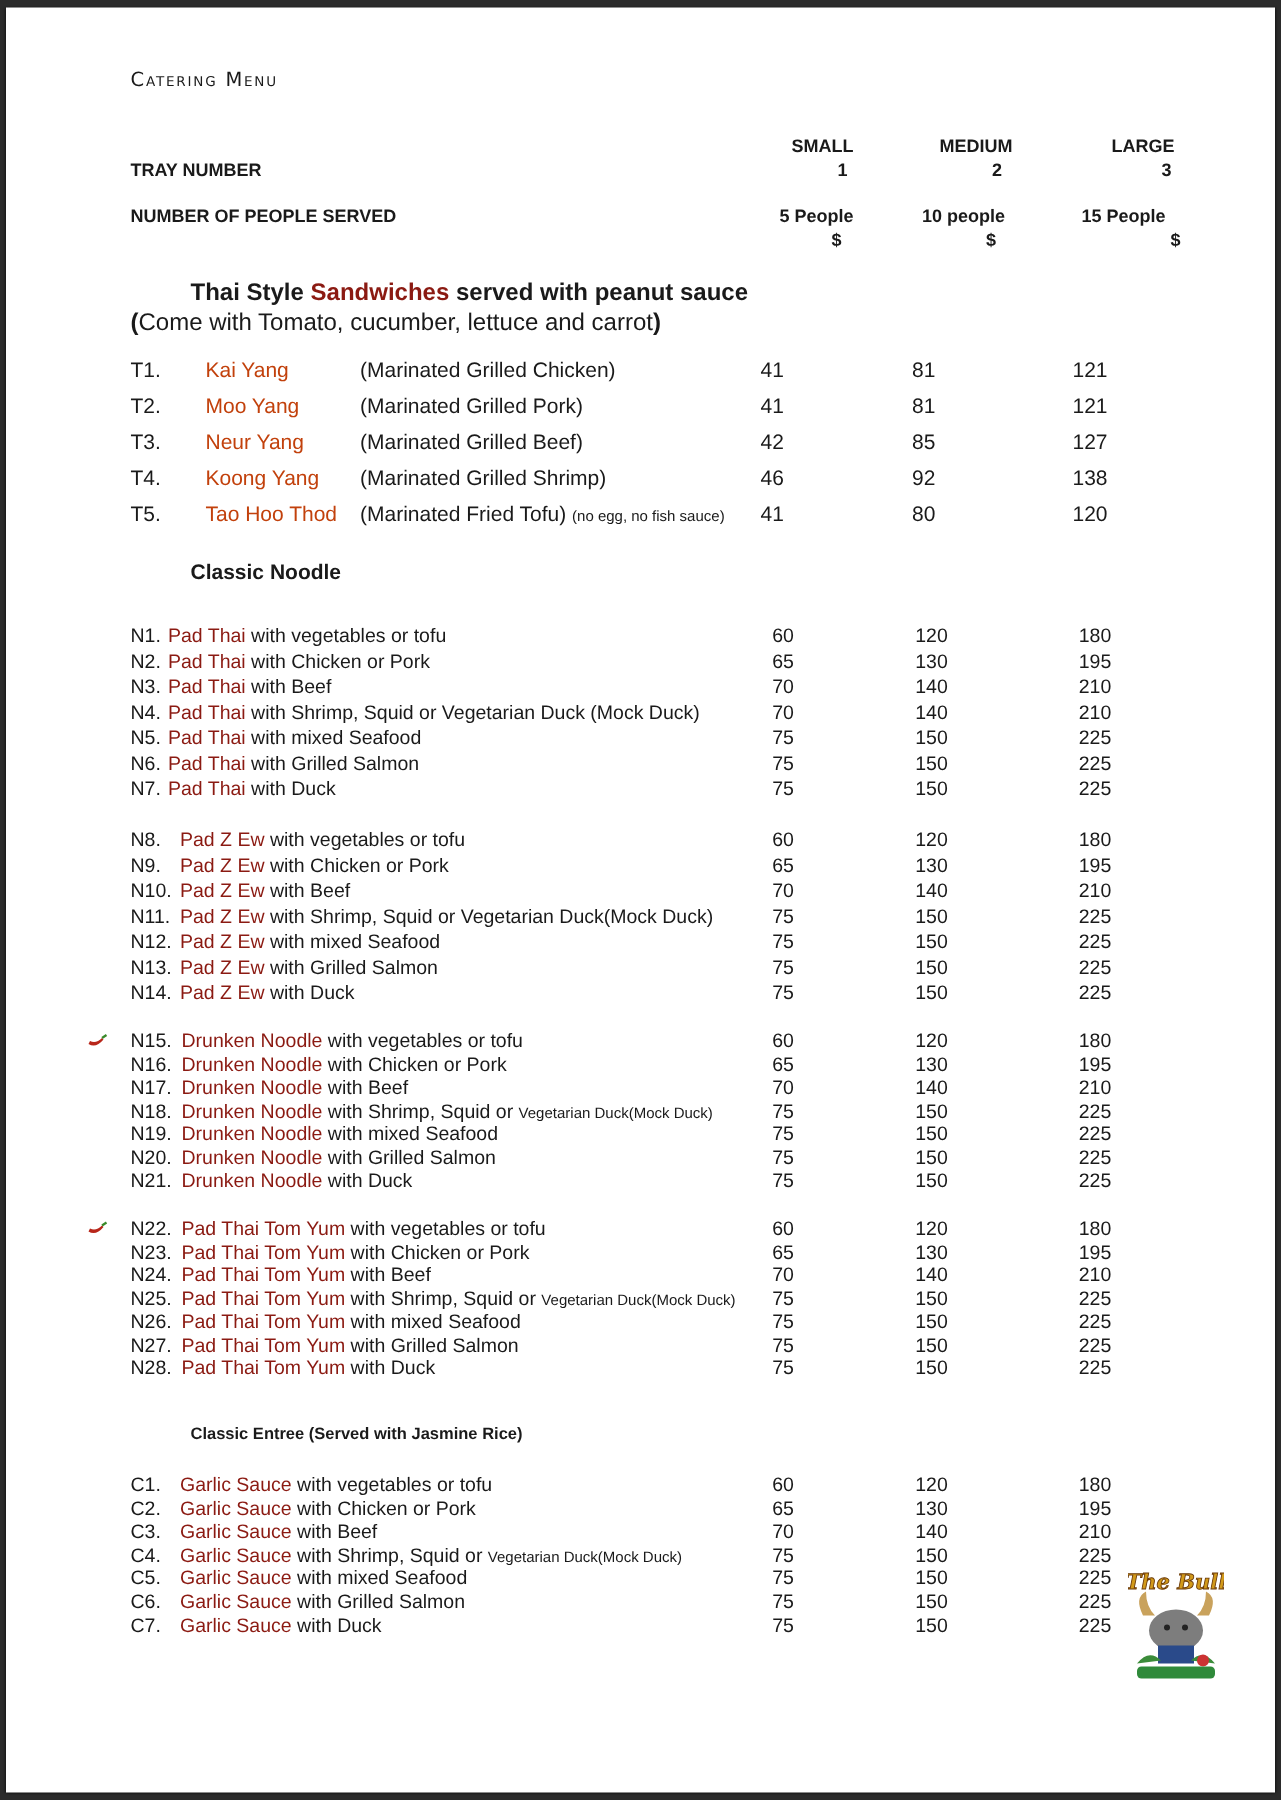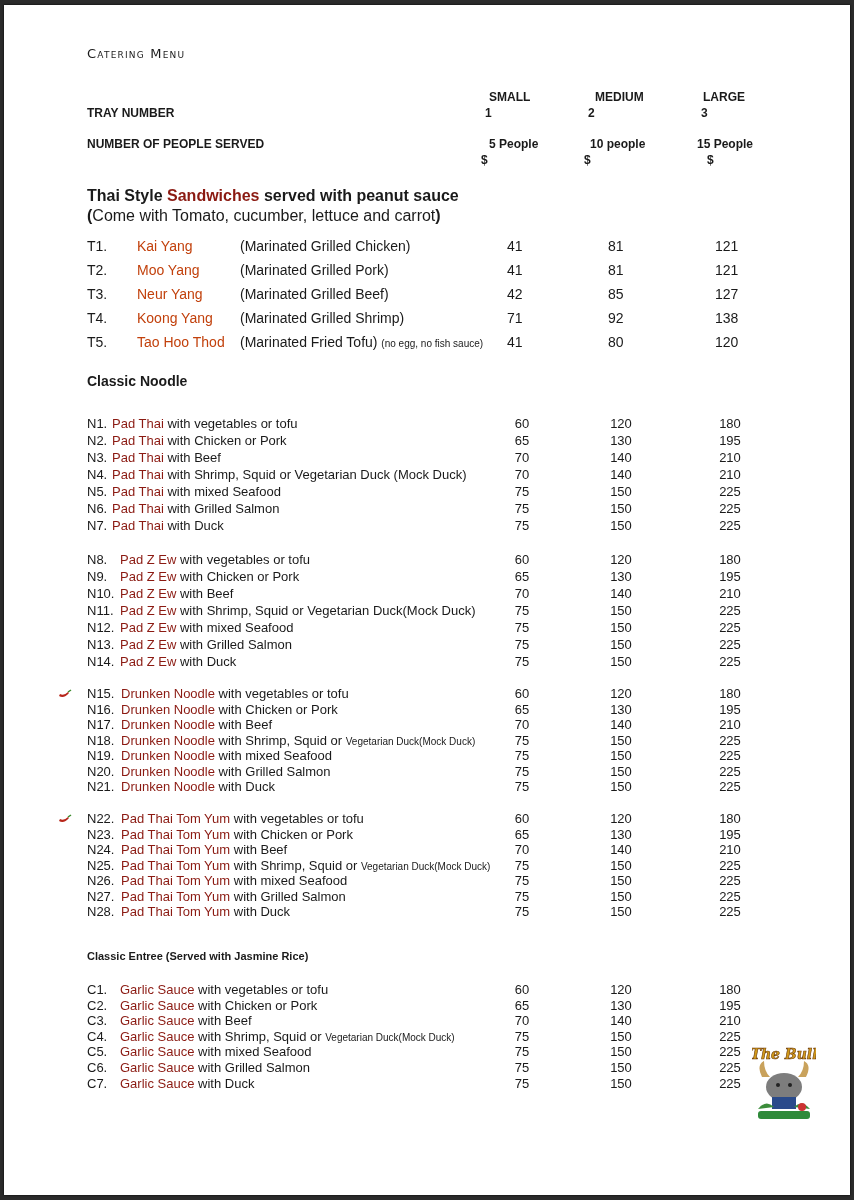--- a/index.html
+++ b/index.html
@@ -1,22 +1,22 @@
 <!DOCTYPE html>
 <html><head>
 <meta charset="utf-8">
 <style>
   html,body{margin:0;padding:0;}
   body{width:854px;height:1200px;background:#2b2b2b;position:relative;overflow:hidden;font-family:"Liberation Sans",sans-serif;color:#1a1a1a;}
   .page{position:absolute;left:4px;top:5px;width:846px;height:1190px;background:#fff;box-shadow:0 0 2px #000;}
   .abs{position:absolute;white-space:nowrap;}
   .title{left:83px;top:41px;font-size:12px;letter-spacing:1.2px;font-variant:small-caps;font-family:"DejaVu Sans",sans-serif;font-size:13px;}
   .hdr{font-weight:bold;font-size:12px;font-family:"Liberation Sans",sans-serif;}
-  .ctr{text-align:left;width:80px;}
-  .sec-title{font-weight:bold;font-size:16px;}
+  .ctr{text-align:right;width:80px;}
+  .sec-title{font-weight:bold;font-size:16px;margin-left:40px;}
   .sec-sub{font-size:16px;}
   .red{color:#8b1a12;}
   .row{position:absolute;left:0;width:846px;height:16px;font-size:13px;}
   .row .code{position:absolute;}
   .row .desc{position:absolute;white-space:nowrap;}
   .row .p{position:absolute;width:40px;text-align:center;}
   .small{font-size:10px;}
   .trow{position:absolute;left:0;width:846px;height:20px;font-size:14px;}
   .trow .code{position:absolute;left:83px;}
   .trow .name{position:absolute;left:133px;color:#c2410c;}
@@ -78,21 +78,21 @@
         <span class="name">Neur Yang</span>
         <span class="desc">(Marinated Grilled Beef)</span>
         <span class="p" style="left:503px">42</span>
         <span class="p" style="left:604px">85</span>
         <span class="p" style="left:711px">127</span>
       </div>
       <div class="trow" style="top:305px">
         <span class="code">T4.</span>
         <span class="name">Koong Yang</span>
         <span class="desc">(Marinated Grilled Shrimp)</span>
-        <span class="p" style="left:503px">71</span>
+        <span class="p" style="left:503px">46</span>
         <span class="p" style="left:604px">92</span>
         <span class="p" style="left:711px">138</span>
       </div>
       <div class="trow" style="top:329px">
         <span class="code">T5.</span>
         <span class="name">Tao Hoo Thod</span>
         <span class="desc">(Marinated Fried Tofu) <span class="small">(no egg, no fish sauce)</span></span>
         <span class="p" style="left:503px">41</span>
         <span class="p" style="left:604px">80</span>
         <span class="p" style="left:711px">120</span>

